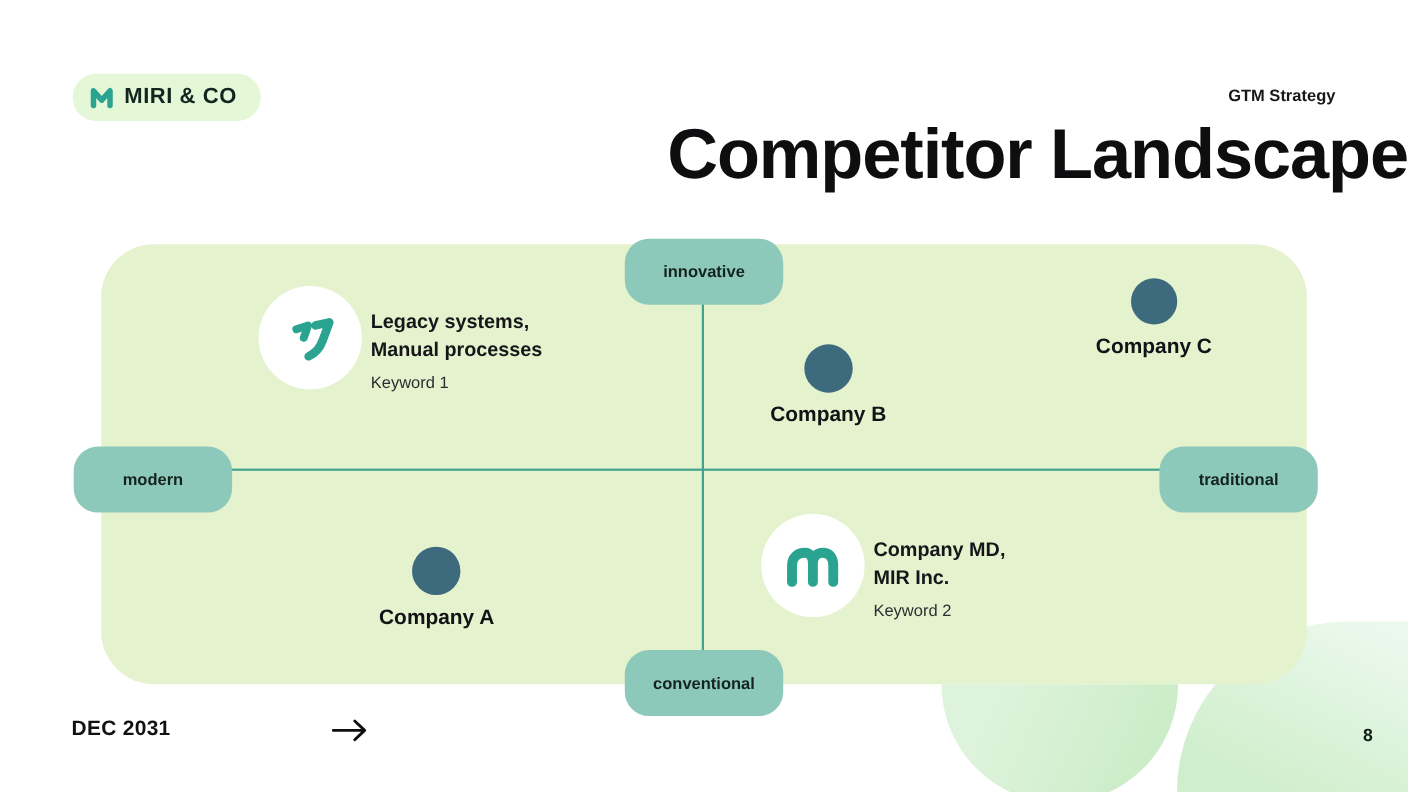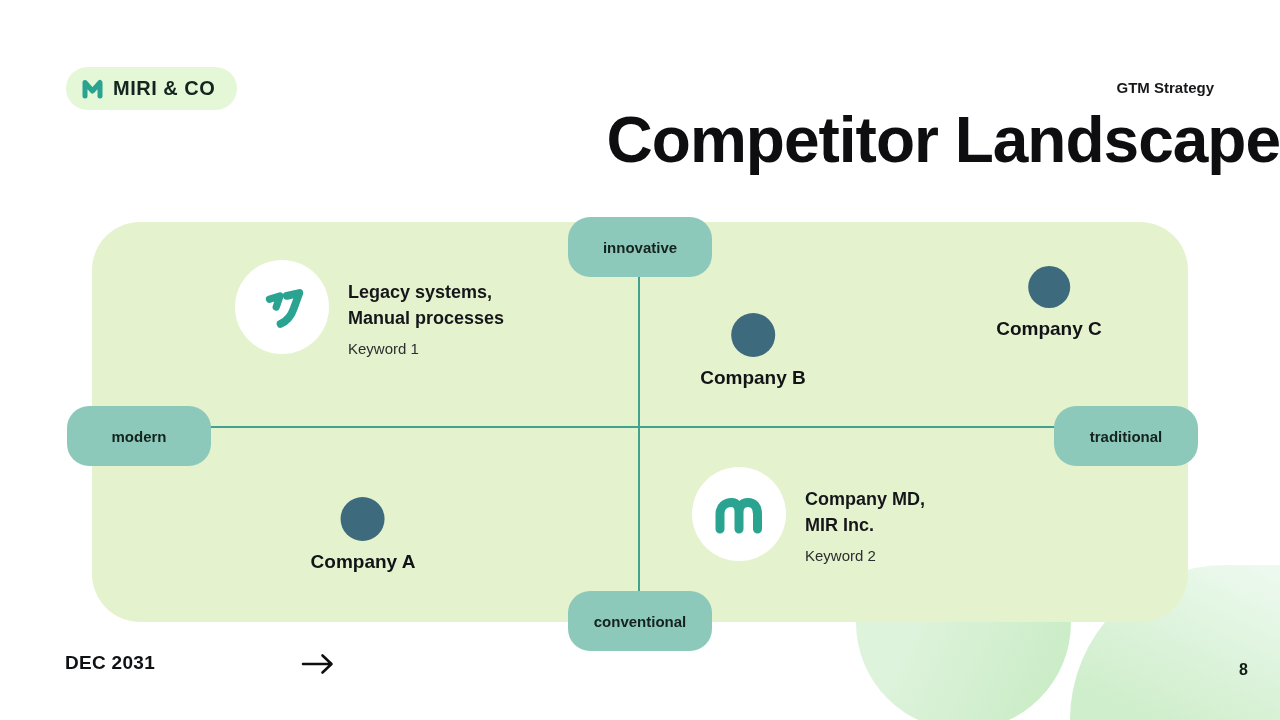--- a/index.html
+++ b/index.html
@@ -46,38 +46,38 @@
     position:absolute; z-index:4; height:60px; width:144px;
     background:#8dc9ba; border-radius:22px;
     display:flex; align-items:center; justify-content:center;
     font-weight:800; font-size:15px; color:#14231e;
   }
   .pill-top    { left:568px; top:217px; }
   .pill-bottom { left:568px; top:591px; }
   .pill-left   { left:67px;  top:406px; }
   .pill-right  { left:1054px;top:406px; }
   
-  .card { position:absolute; z-index:3; display:flex; align-items:flex-start; gap:19px; }
+  .card { position:absolute; z-index:3; display:flex; align-items:flex-start; gap:8px; }
   .card-1 { left:235px; top:260px; }
   .card-2 { left:692px; top:467px; }
   .logo-circle {
     width:94px; height:94px; border-radius:50%; background:#ffffff;
     display:flex; align-items:center; justify-content:center; flex:0 0 auto;
   }
   .card-text { padding-top:19px; }
   .card-heading { font-weight:800; font-size:18px; line-height:26px; color:#15161a; }
   .card-keyword { margin-top:9px; font-weight:400; font-size:15px; color:#2c2d30; }
   
   .point {
     position:absolute; z-index:3; transform:translateX(-50%);
     display:flex; flex-direction:column; align-items:center; gap:10px;
   }
-  .point-a { left:363px;  top:497px; }
+  .point-a { left:397px;  top:497px; }
   .point-b { left:753px;  top:313px; }
-  .point-c { left:1049px; top:266px; }
+  .point-c { left:1049px; top:253px; }
   .dot { width:44px; height:44px; border-radius:50%; background:#3d6a7c; }
   .point-c .dot { width:42px; height:42px; }
   .point-label { font-weight:800; font-size:19px; color:#121316; white-space:nowrap; }
   
   .footer-date {
     position:absolute; left:65px; top:652px; z-index:5;
     font-weight:800; font-size:19px; letter-spacing:.3px; color:#101113;
   }
   .footer-arrow { position:absolute; left:300px; top:650px; z-index:5; }
   .page-number {

